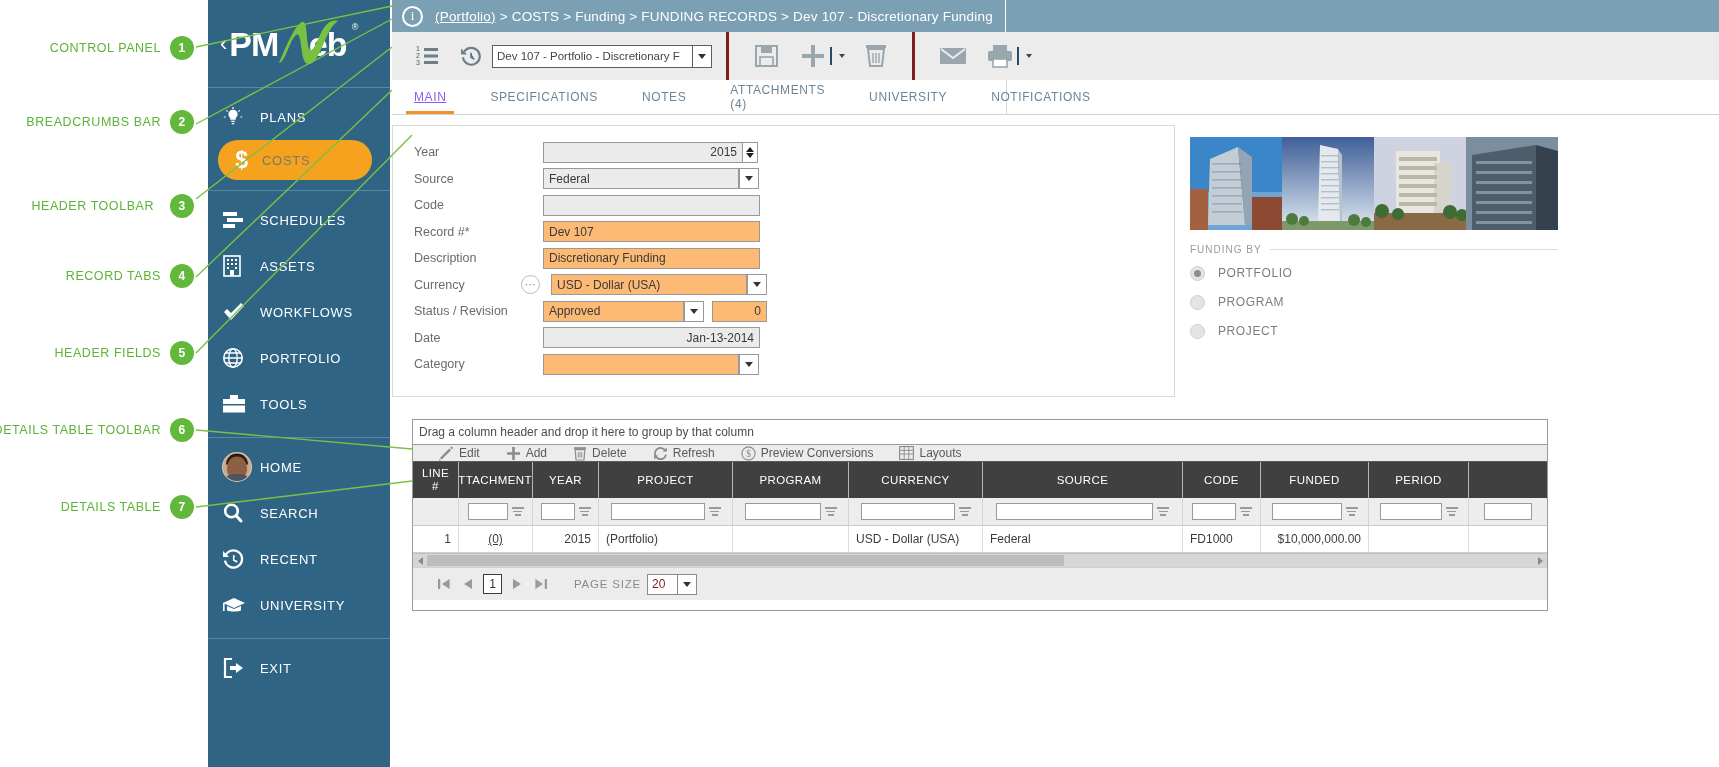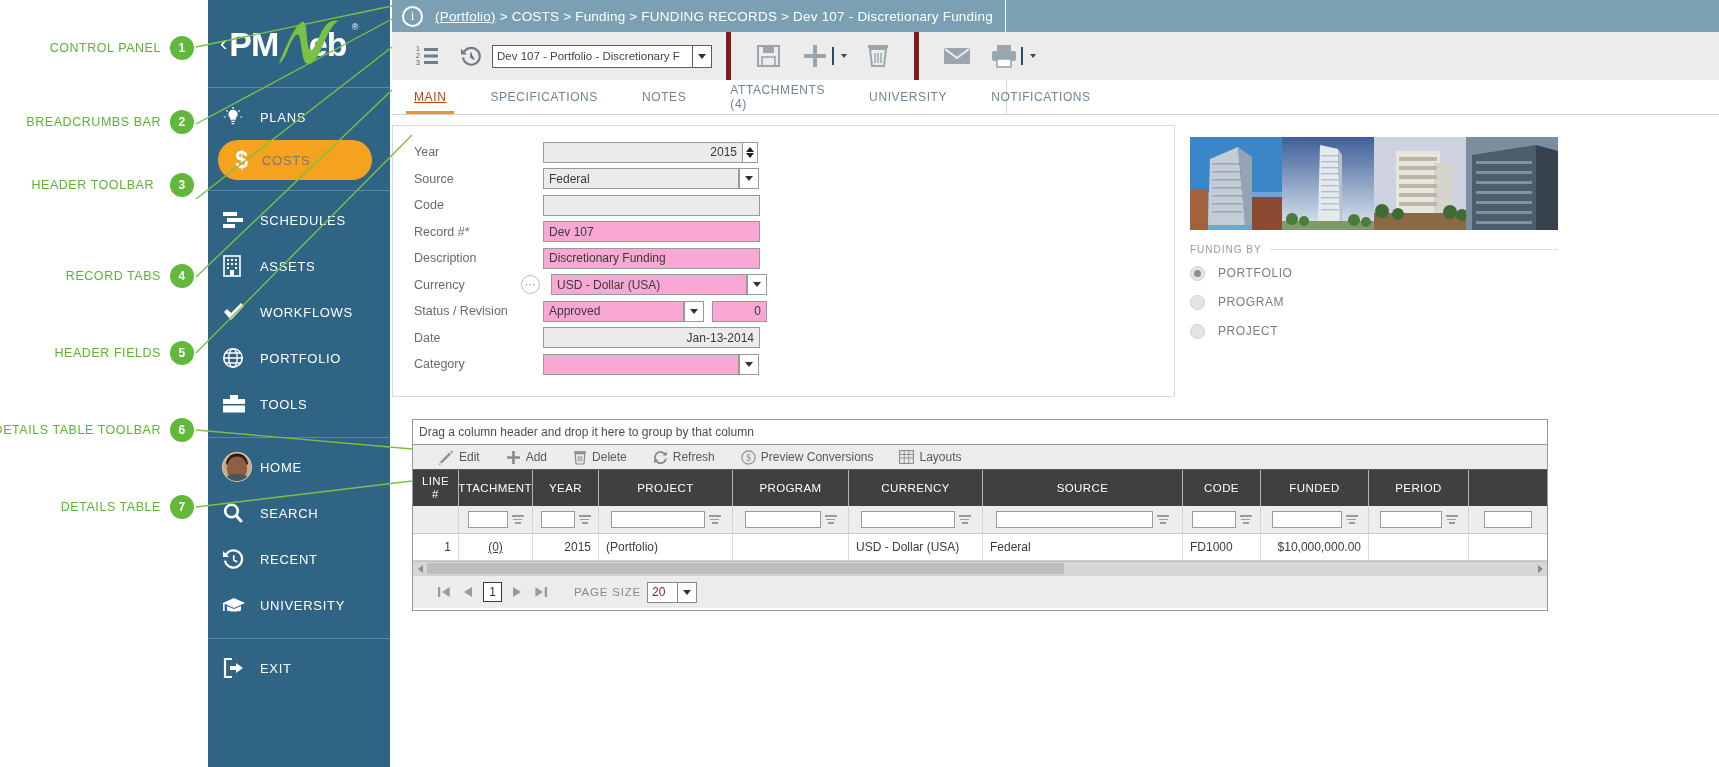--- a/index.html
+++ b/index.html
@@ -60,21 +60,21 @@
   .info-ic { width: 21px; height: 21px; border-radius: 50%; border: 2px solid #fff;
              color: #fff; font-size: 13px; display: flex; align-items: center;
              justify-content: center; margin-right: 12px; font-family: "Liberation Serif", serif; }
   .crumb-text { color: #ffffff; font-size: 13.5px; letter-spacing: .2px; }
   .crumb-text .lnk { text-decoration: underline; }
 
   
   .toolbar { position: absolute; left: 392px; top: 32px; width: 1327px; height: 48px;
              background: #ececec; display: flex; align-items: center; }
   .tb-sec { display: flex; align-items: center; height: 48px; padding: 0 14px;
-            border-right: 5px solid #7f1d1d; }
+            border-right: 3px solid #7f1d1d; }
   .tb-sec.nb { border-right: none; }
   .tb-btn { display: flex; align-items: center; justify-content: center; cursor: pointer;
             padding: 0 10px; height: 40px; }
   .combo { width: 220px; height: 23px; border: 1px solid #5d5d5d; background: #fff;
            display: flex; align-items: center; font-size: 11.5px; color: #444;
            padding-left: 4px; position: relative; overflow: hidden; white-space: nowrap; }
   .combo .cb-arrow { position: absolute; right: 0; top: 0; width: 19px; height: 21px;
                      border-left: 1px solid #5d5d5d; background: #fff;
                      display: flex; align-items: center; justify-content: center; }
   .caret-dn { width: 0; height: 0; border-left: 4px solid transparent;
@@ -82,31 +82,31 @@
   .caret-sm { width: 0; height: 0; border-left: 3.5px solid transparent;
               border-right: 3.5px solid transparent; border-top: 4.5px solid #2a4a63; }
 
   
   .tabs-wrap { position: absolute; left: 392px; top: 80px; width: 1327px; height: 35px;
                background: #fff; border-bottom: 1px solid #d2d2d2; }
   .tabs { display: flex; align-items: stretch; height: 34px;
           border-right: 1px solid #d8d8d8; width: 615px; }
   .tab { display: flex; align-items: center; padding: 0 22px; font-size: 12px;
          color: #6d8596; letter-spacing: .6px; cursor: pointer; position: relative; }
-  .tab.active { color: #c2410c; text-decoration: underline; }
+  .tab.active { color: #8b5cf6; text-decoration: underline; }
   .tab.active::after { content: ""; position: absolute; left: 14px; right: 14px; bottom: 0;
                        height: 3px; background: #f0922b; }
 
   
   .form-card { position: absolute; left: 392px; top: 125px; width: 783px; height: 272px;
                background: #fff; border: 1px solid #d9d9d9; }
   .frow { display: flex; align-items: center; height: 26.5px; margin-bottom: 0; }
   .flabel { width: 150px; padding-left: 21px; font-size: 12.5px; color: #6b6b6b; }
   .fctl { position: relative; }
-  .inp { height: 21px; border: 1px solid #999; background: #f9a8d4; font-size: 12px;
+  .inp { height: 21px; border: 1px solid #999; background: #fdba74; font-size: 12px;
          color: #3a3a3a; padding: 0 5px; display: flex; align-items: center; }
   .inp.ro { background: #ebebeb; }
   .inp.right { justify-content: flex-end; }
   .spin { width: 15px; height: 21px; border: 1px solid #999; border-left: none; background: #fff;
           display: flex; flex-direction: column; align-items: center; justify-content: center; }
   .sp-up { width: 0;height:0;border-left:4px solid transparent;border-right:4px solid transparent;
            border-bottom: 5px solid #222; margin-bottom: 1px; }
   .sp-dn { width: 0;height:0;border-left:4px solid transparent;border-right:4px solid transparent;
            border-top: 5px solid #222; }
   .sel-arrow { width: 20px; height: 21px; border: 1px solid #999; border-left: 1px solid #999;
@@ -127,21 +127,21 @@
   .radio { width: 15px; height: 15px; border-radius: 50%; background: #e4e4e4;
            border: 1px solid #cfcfcf; display: flex; align-items: center; justify-content: center; }
   .radio .dot { width: 7px; height: 7px; border-radius: 50%; background: #8d8d8d; }
   .radio-lbl { font-size: 12px; color: #7d7d7d; letter-spacing: .6px; }
 
   
   .grid-card { position: absolute; left: 412px; top: 419px; width: 1136px; height: 192px;
                background: #fff; border: 1px solid #9a9a9a; }
   .group-bar { height: 25px; border-bottom: 1px solid #9a9a9a; display: flex; align-items: center;
                padding-left: 6px; font-size: 12px; color: #4c4c4c; background: #fff; }
-  .grid-tb { height: 25px; background: #ececec; border-bottom: 1px solid #5a5a5a;
+  .grid-tb { height: 17px; background: #ececec; border-bottom: 1px solid #5a5a5a;
              display: flex; align-items: center; padding-left: 14px; gap: 2px; }
   .gtb-btn { display: flex; align-items: center; gap: 5px; font-size: 12px; color: #5a5a5a;
              padding: 0 12px; height: 25px; cursor: pointer; }
   .hdr-row { display: flex; height: 36px; background: #404040; }
   .hcell { color: #fff; font-size: 11.5px; letter-spacing: .4px; display: flex;
            align-items: center; justify-content: center; text-align: center;
            border-right: 1px solid #b5b5b5; overflow: hidden; white-space: nowrap; }
   .filt-row { display: flex; height: 28px; background: #ededed; border-bottom: 1px solid #c8c8c8; }
   .fcell { display: flex; align-items: center; justify-content: center; gap: 4px;
            border-right: 1px solid #d4d4d4; }
@@ -850,21 +850,21 @@
 
   <div class="anno-layer">
     <div class="anno anno-right" style="right:1525px; top:36px;">
       <span class="lbl">CONTROL PANEL</span>
       <span class="bub">1</span>
     </div>
     <div class="anno anno-right" style="right:1525px; top:110px;">
       <span class="lbl">BREADCRUMBS BAR</span>
       <span class="bub">2</span>
     </div>
-    <div class="anno anno-right" style="right:1525px; top:173px;gap:16px;">
+    <div class="anno anno-right" style="right:1525px; top:194px;gap:16px;">
       <span class="lbl">HEADER TOOLBAR</span>
       <span class="bub">3</span>
     </div>
     <div class="anno anno-right" style="right:1525px; top:264px;">
       <span class="lbl">RECORD TABS</span>
       <span class="bub">4</span>
     </div>
     <div class="anno anno-right" style="right:1525px; top:341px;">
       <span class="lbl">HEADER FIELDS</span>
       <span class="bub">5</span>

